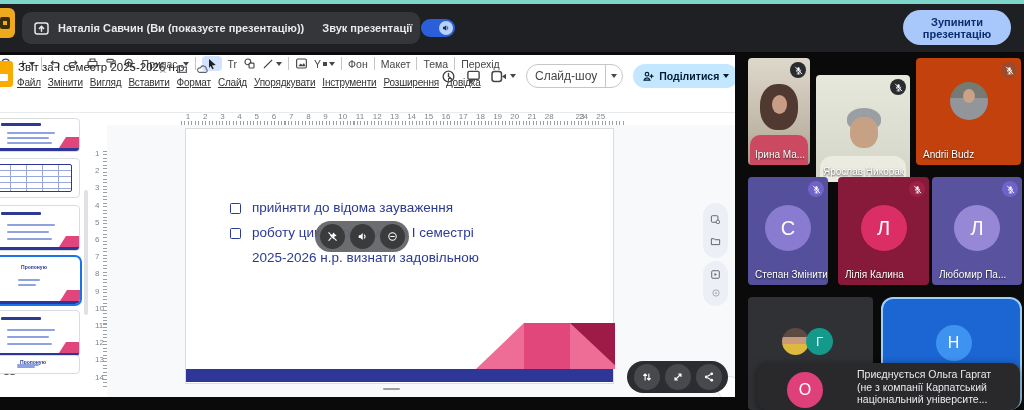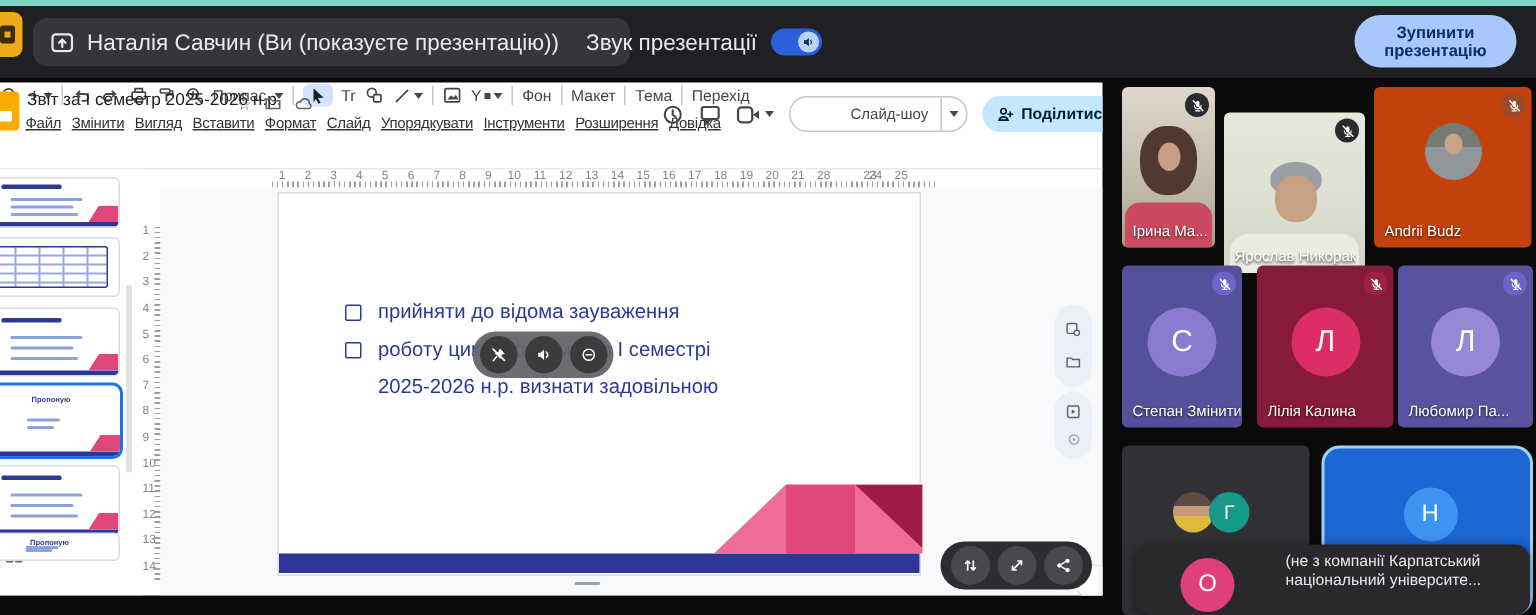--- a/index.html
+++ b/index.html
@@ -6,38 +6,38 @@
   body{font-family:"Liberation Sans", sans-serif;}
   #root{position:relative;width:1024px;height:410px;overflow:hidden;background:#0a0a0b;}
   .abs{position:absolute;}
   
   #topstrip{left:0;top:0;width:1024px;height:4px;background:#7ed6cb;}
   #meetbar{left:0;top:4px;width:1024px;height:48px;background:#1f2023;}
   #yellow-badge{left:-9px;top:4px;width:24px;height:30px;background:#efa91c;border-radius:6px;}
   #yellow-badge .glyph{position:absolute;right:5px;top:9px;width:10px;height:12px;background:#3a2d08;border-radius:2px;}
   #yellow-badge .glyph:after{content:"";position:absolute;left:3px;top:4px;width:4px;height:4px;background:#efa91c;}
   #presenter-pill{left:22px;top:8px;width:398px;height:32px;background:#35363a;border-radius:9px;display:flex;align-items:center;padding:0 12px;box-sizing:border-box;gap:9px;}
-  #presenter-pill .txt{color:#e8eaed;font-size:15px;white-space:nowrap;}
+  #presenter-pill .txt{color:#e8eaed;font-size:11px;white-space:nowrap;font-weight:bold;}
   #presenter-pill .div{width:1px;height:16px;background:#5f6368;}
   #audio-toggle{width:34px;height:18px;border-radius:9px;background:#2b5fd9;position:relative;flex:0 0 auto;}
   #audio-toggle .knob{position:absolute;right:2px;top:2px;width:14px;height:14px;border-radius:50%;background:#b8d2fb;display:flex;align-items:center;justify-content:center;}
   #stop-btn{right:13px;top:6px;width:108px;height:35px;background:#a8c7fa;border-radius:18px;color:#0b2d6e;font-size:11px;line-height:12px;font-weight:bold;display:flex;flex-direction:column;align-items:center;justify-content:center;cursor:pointer;}
   
   #win{left:0;top:55px;width:735px;height:342px;background:#fff;overflow:hidden;}
   #slides-logo{left:-7px;top:6px;width:20px;height:26px;background:#f9ab00;border-radius:3px;}
   #slides-logo:after{content:"";position:absolute;left:5px;top:13px;width:10px;height:7px;background:#fff;border-radius:1px;}
   #doc-title{left:18px;top:6px;font-size:11.5px;color:#202124;white-space:nowrap;}
   .hd-ico{top:8px;color:#5f6368;}
   #menu-row{left:17px;top:22px;display:flex;gap:7px;font-size:10px;color:#333;letter-spacing:-0.2px;text-decoration:underline;}
   .menu-item{cursor:pointer;white-space:nowrap;}
   #header-right{left:441px;top:8px;height:26px;display:flex;align-items:center;gap:10px;}
   .ic{display:inline-flex;align-items:center;justify-content:center;}
   .caret{width:0;height:0;border-left:3.5px solid transparent;border-right:3.5px solid transparent;border-top:4px solid #444746;display:inline-block;}
   #slideshow-btn{display:flex;align-items:center;height:22px;border:1px solid #c4c7c5;border-radius:12px;overflow:hidden;}
-  #slideshow-btn .lab{padding:0 8px;font-size:10px;color:#444746;white-space:nowrap;margin-left:32px;}
+  #slideshow-btn .lab{padding:0 8px;font-size:12px;color:#444746;white-space:nowrap;}
   #slideshow-btn .caret-seg{width:16px;height:22px;border-left:1px solid #c4c7c5;display:flex;align-items:center;justify-content:center;}
   #share-btn{display:flex;align-items:center;gap:4px;height:24px;background:#c2e7ff;border-radius:13px;padding:0 9px;font-size:10.5px;color:#001d35;font-weight:bold;white-space:nowrap;}
   
   #toolbar{left:4px;top:40px;width:727px;height:17px;display:flex;align-items:center;gap:6px;}
   #toolbar .sep{width:1px;height:13px;background:#c4c7c5;}
   #toolbar .tb{display:flex;align-items:center;color:#444746;font-size:10.5px;gap:2px;cursor:pointer;white-space:nowrap;}
   #toolbar .sel{background:#d3e3fd;border-radius:4px;padding:1px 4px;}
   
   #ruler-h{left:107px;top:57px;width:628px;height:13px;}
   #ruler-h .num{position:absolute;top:0;font-size:8px;color:#80868b;transform:translateX(-50%);}
@@ -560,18 +560,19 @@
         <span class="letter-av" style="width: 27px; height: 27px; left: 58px; top: 31px; background: rgb(21, 153, 138); font-size: 13px; z-index: 2;">Г</span>
       </div>
       <div class="tile" style="left: 133px; top: 242px; width: 141px; height: 113px; background: rgb(27, 102, 210); border: 2px solid rgb(158, 209, 248); border-radius: 12px;">
         <span class="letter-av" style="width: 36px; height: 36px; left: 52.5px; top: 26px; background: rgb(63, 147, 240); font-size: 16px;">Н</span>
       </div>
     </div>
 
   <div id="toast" class="abs">
     <span class="av" style="background: rgb(223, 64, 122);">О</span>
     <div class="lines">
+      <div>Приєднується Ольга Гаргат</div>
       <div>(не з компанії Карпатський</div>
       <div>національний університе...</div>
     </div>
   </div>
 
 </div>
 
 </body></html>

